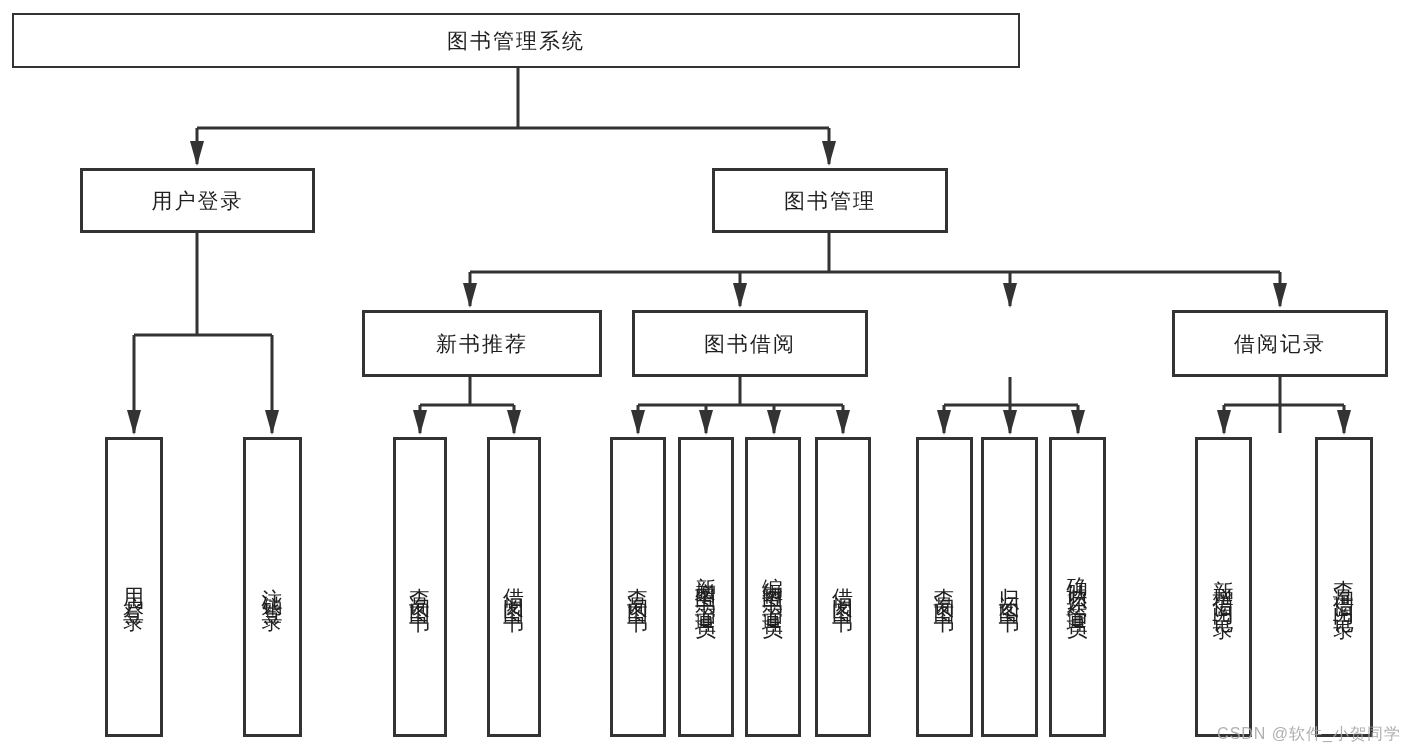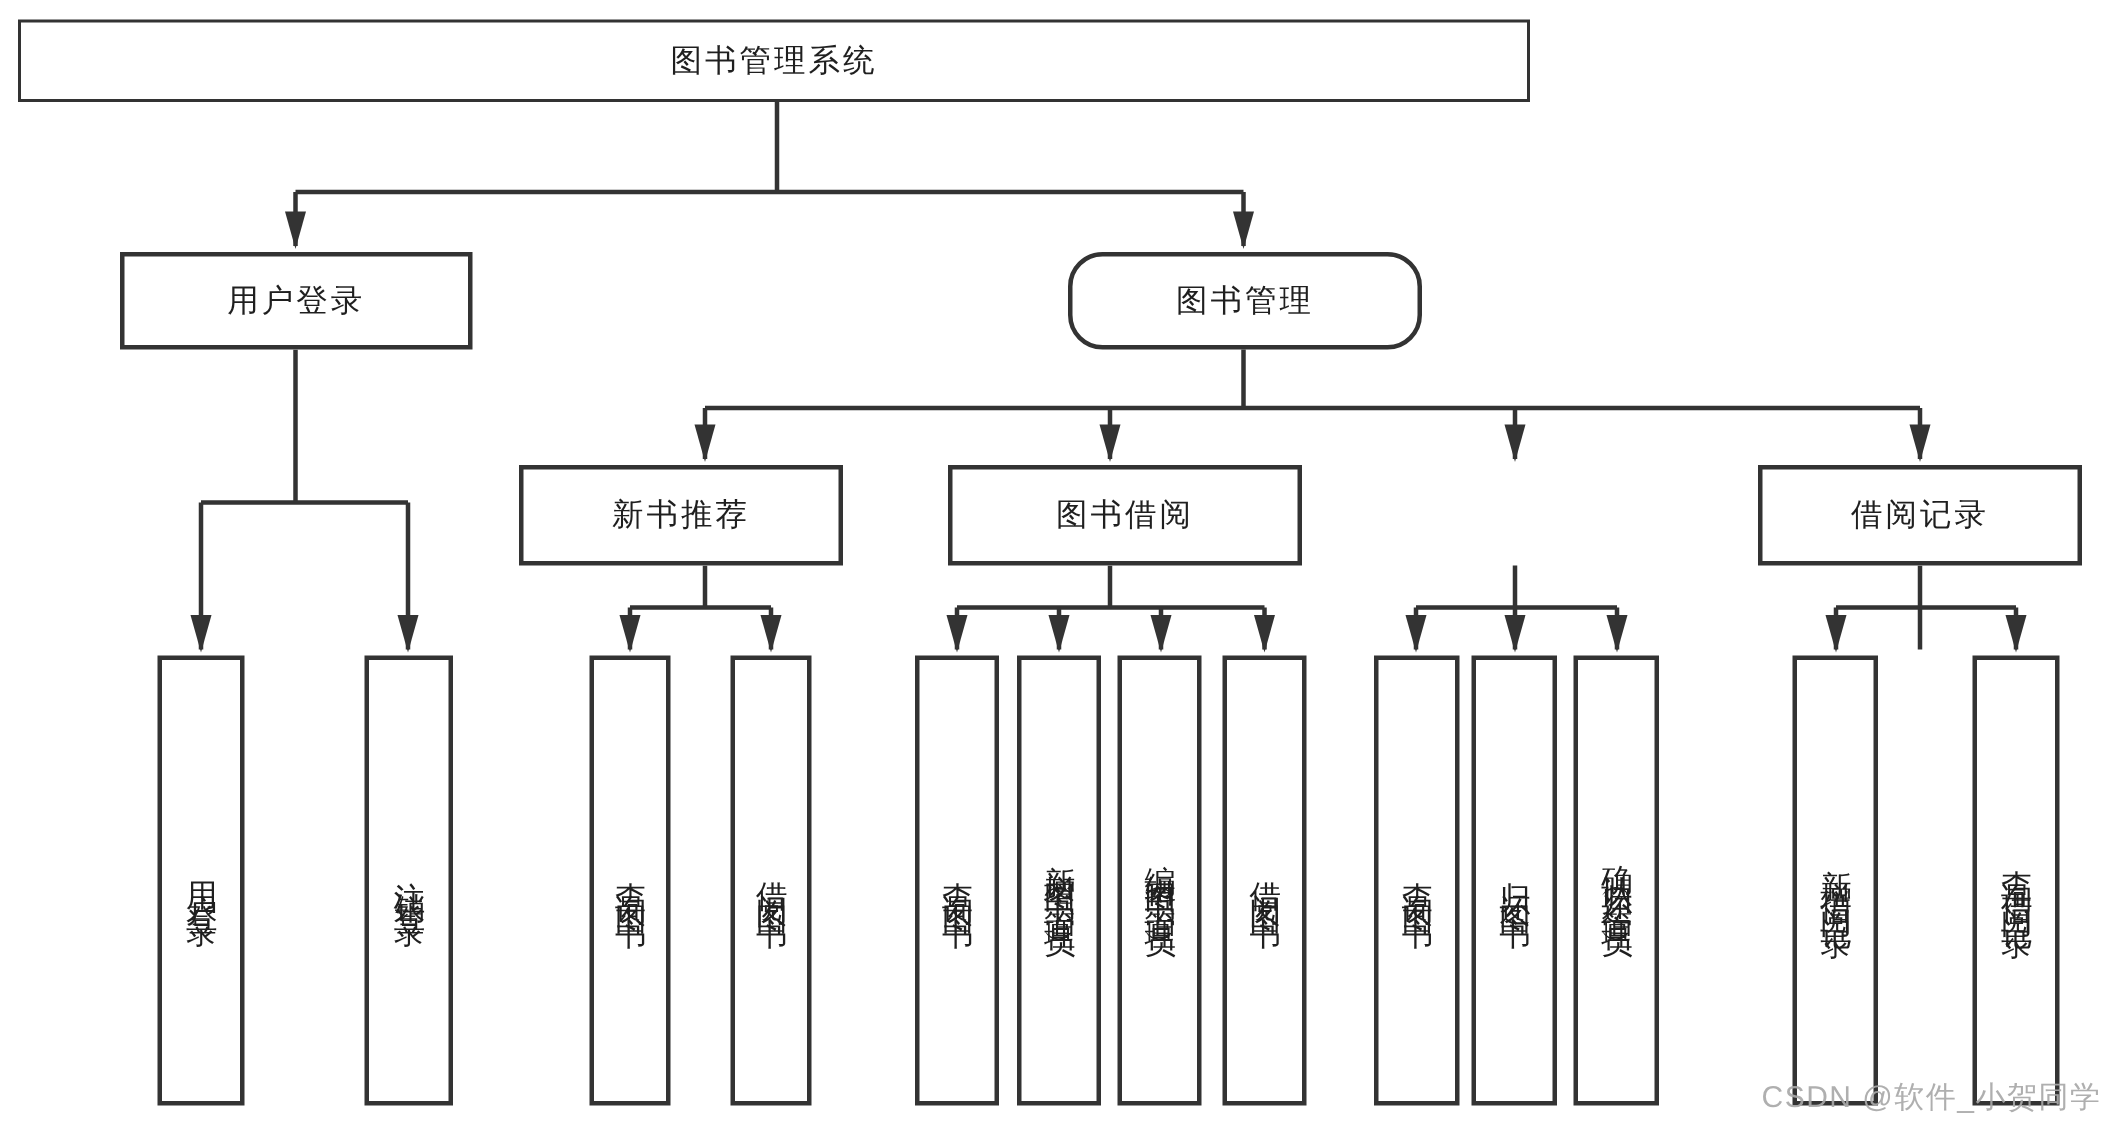--- a/index.html
+++ b/index.html
@@ -46,21 +46,21 @@
     writing-mode: vertical-rl;
     text-orientation: mixed;
     font-size: 21px;
     letter-spacing: 8px;
     text-align: center;
   }
   .watermark {
     position: absolute;
     right: 4px;
     bottom: 2px;
-    font-size: 20px;
+    font-size: 16px;
     letter-spacing: 1px;
     color: rgba(168, 168, 168, 0.92);
     z-index: 3;
     white-space: nowrap;
   }
 </style>
 </head>
 <body>
 
 <div class="diagram">
@@ -101,23 +101,23 @@
       <path d="M1003 410 L1017 410 L1010 435 Z"></path>
       <path d="M1071 410 L1085 410 L1078 435 Z"></path>
       <path d="M1217 410 L1231 410 L1224 435 Z"></path>
       <path d="M1337 410 L1351 410 L1344 435 Z"></path>
     </g>
   </svg>
 
   <div class="node hbox root" style="left:12px; top:13px; width:1008px; height:55px;">图书管理系统</div>
 
   <div class="node hbox" style="left:80px; top:168px; width:235px; height:65px;">用户登录</div>
-  <div class="node hbox" style="left:712px; top:168px; width:236px; height:65px;border-radius:23px;">图书管理</div>
+  <div class="node hbox" style="left:712px; top:168px; width:236px; height:65px;">图书管理</div>
 
-  <div class="node hbox" style="left:346px; top:310px; width:216px; height:67px;">新书推荐</div>
+  <div class="node hbox" style="left:362px; top:310px; width:240px; height:67px;">新书推荐</div>
   <div class="node hbox" style="left:632px; top:310px; width:236px; height:67px;">图书借阅</div>
   <div class="node hbox" style="left:1172px; top:310px; width:216px; height:67px;">借阅记录</div>
 
   <div class="node vbox" style="left:105px; width:58px;">用户登录</div>
   <div class="node vbox" style="left:243px; width:59px;">注销登录</div>
 
   <div class="node vbox" style="left:393px; width:54px;">查询图书</div>
   <div class="node vbox" style="left:487px; width:54px;">借阅图书</div>
 
   <div class="node vbox" style="left:610px; width:56px;">查询图书</div>

